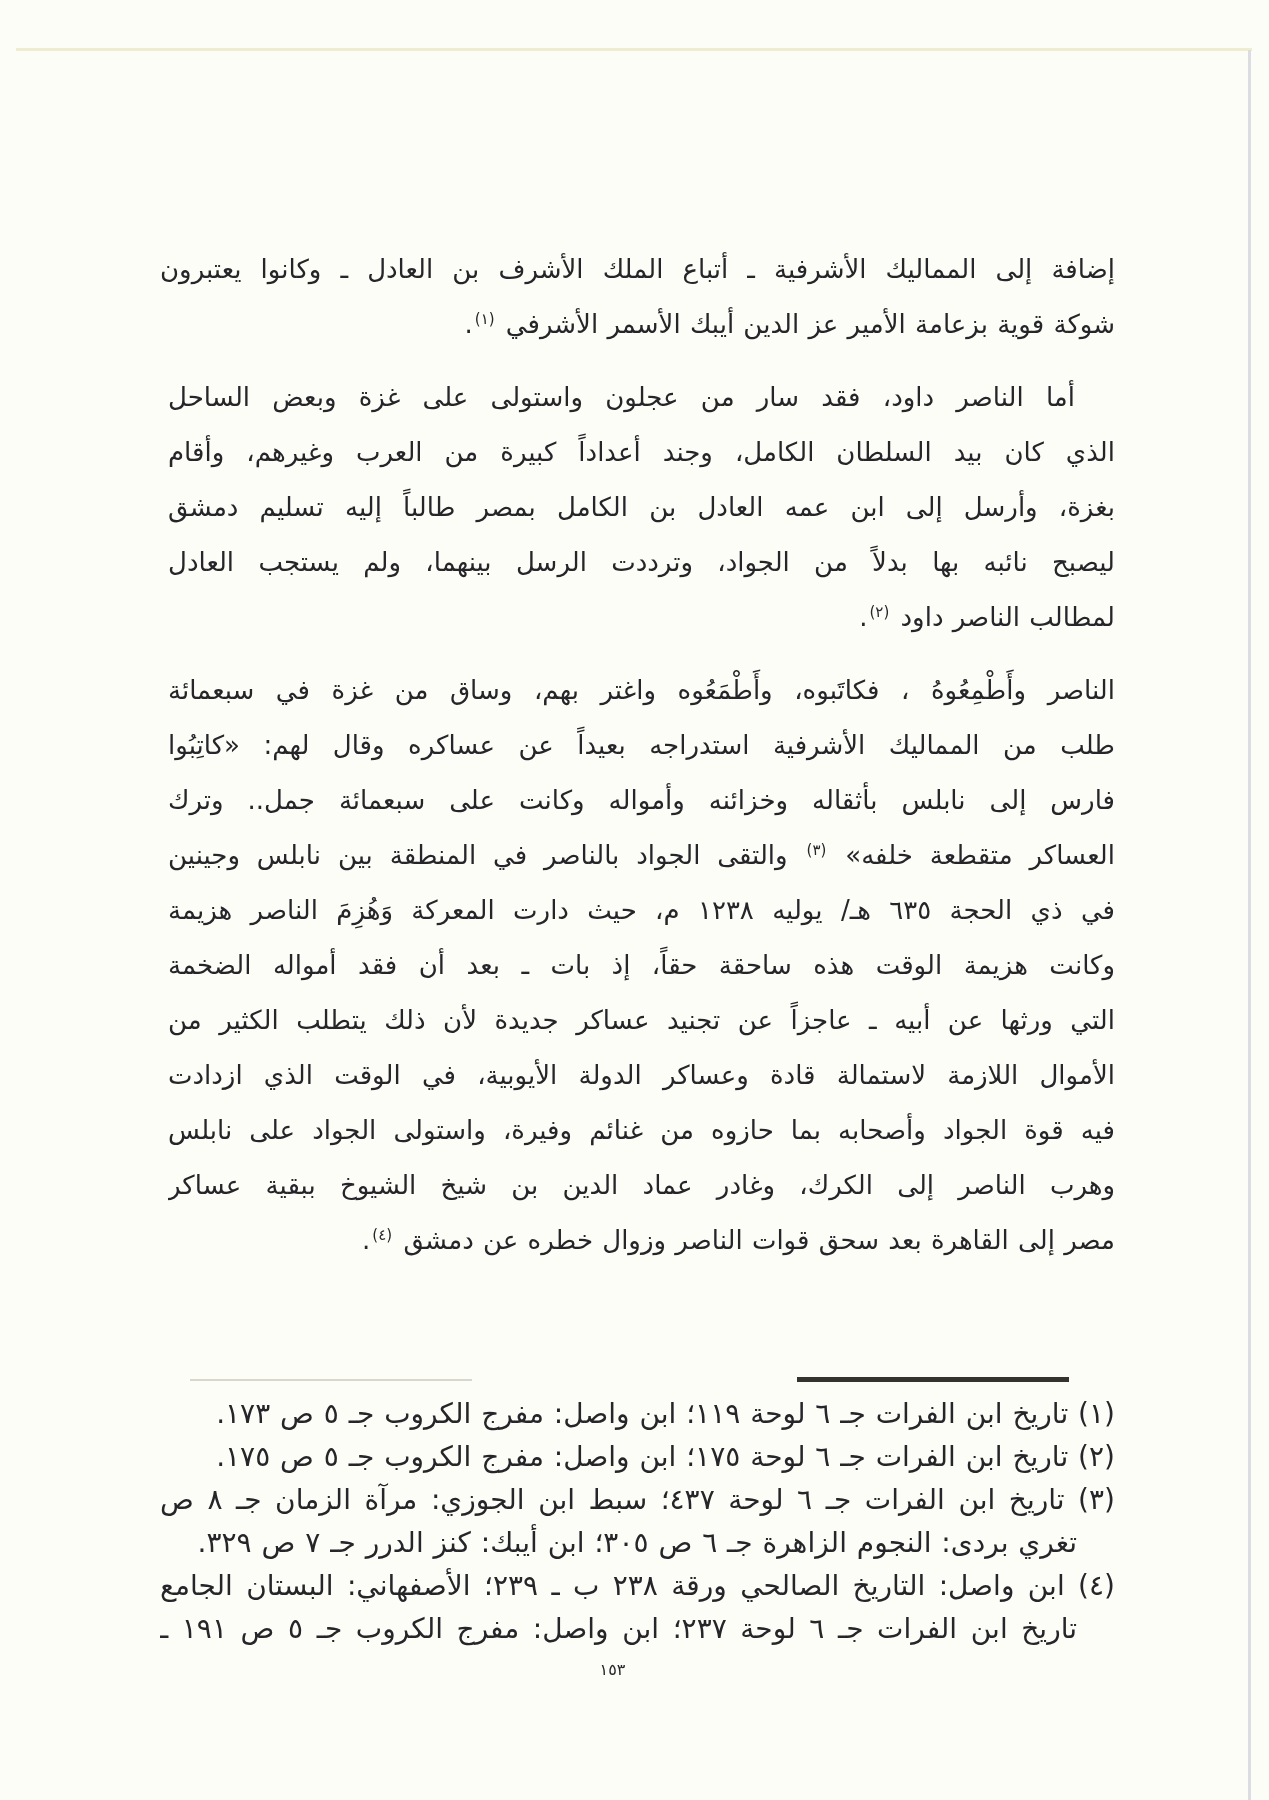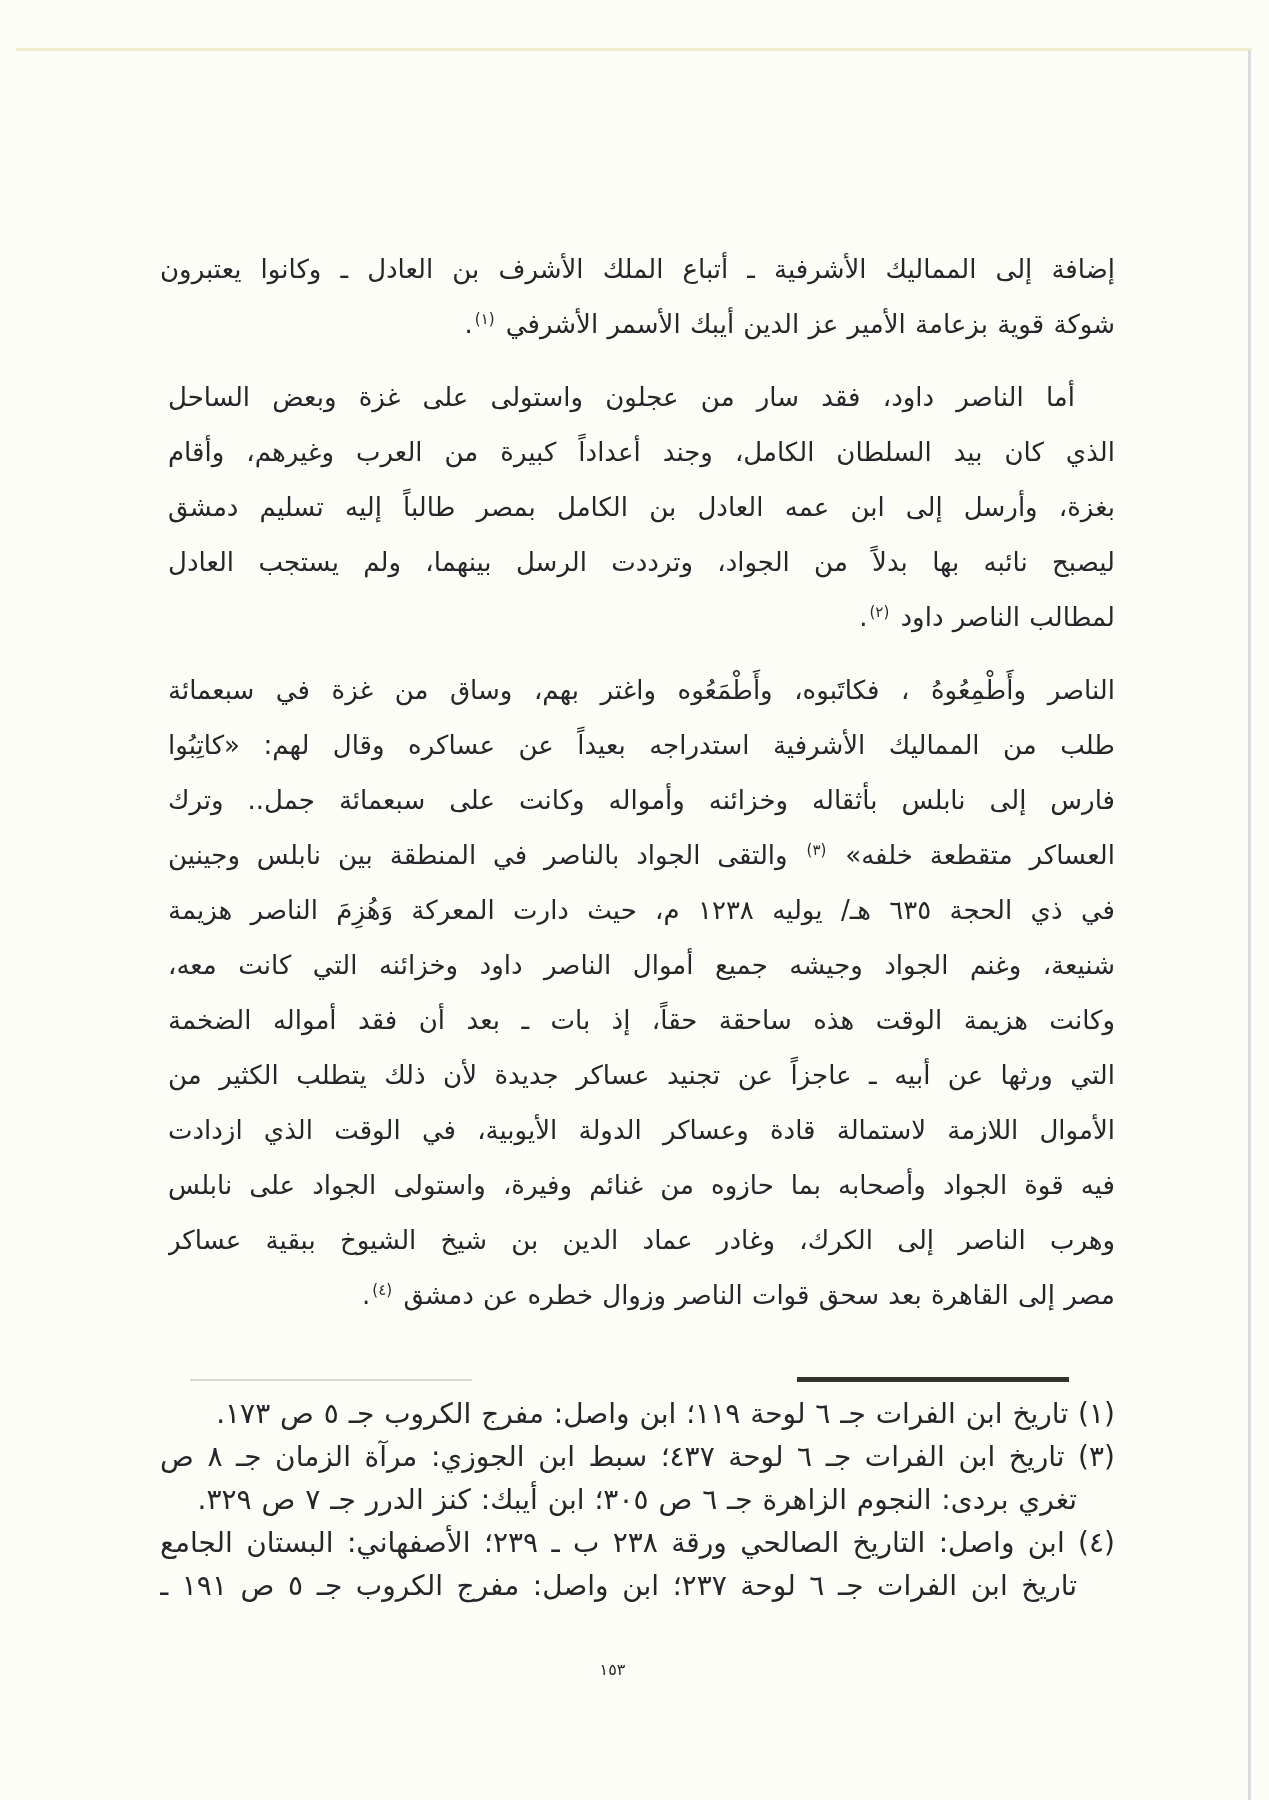--- a/index.html
+++ b/index.html
@@ -98,38 +98,38 @@
   <section class="para">
     <div class="bl">الناصر وأَطْمِعُوهُ ، فكاتَبوه، وأَطْمَعُوه واغتر بهم، وساق من غزة في سبعمائة</div>
     <div class="bl">طلب من المماليك الأشرفية استدراجه بعيداً عن عساكره وقال لهم: «كاتِبُوا</div>
     <div class="bl">فارس إلى نابلس بأثقاله وخزائنه وأمواله وكانت على سبعمائة جمل.. وترك</div>
     <div class="bl">
       <span>العساكر متقطعة خلفه»</span>
       <sup class="fnref">(٣)</sup>
       <span>والتقى الجواد بالناصر في المنطقة بين نابلس وجينين</span>
     </div>
     <div class="bl">في ذي الحجة ٦٣٥ هـ/ يوليه ١٢٣٨ م، حيث دارت المعركة وَهُزِمَ الناصر هزيمة</div>
-    <div class="bl">شنيعة، وغنم الجواد وجيشه جميع أموال الناصر داود وخزائنه التي كانت معه،</div>
     <div class="bl">وكانت هزيمة الوقت هذه ساحقة حقاً، إذ بات ـ بعد أن فقد أمواله الضخمة</div>
     <div class="bl">التي ورثها عن أبيه ـ عاجزاً عن تجنيد عساكر جديدة لأن ذلك يتطلب الكثير من</div>
     <div class="bl">الأموال اللازمة لاستمالة قادة وعساكر الدولة الأيوبية، في الوقت الذي ازدادت</div>
     <div class="bl">فيه قوة الجواد وأصحابه بما حازوه من غنائم وفيرة، واستولى الجواد على نابلس</div>
     <div class="bl">وهرب الناصر إلى الكرك، وغادر عماد الدين بن شيخ الشيوخ ببقية عساكر</div>
     <div class="bl last">
       <span>مصر إلى القاهرة بعد سحق قوات الناصر وزوال خطره عن دمشق</span>
       <sup class="fnref">(٤)</sup><span>.</span>
     </div>
   </section>
 
 </main>
 
 <div class="fn-rule"></div>
 <div class="fn-rule-faint"></div>
 
 <section class="footnotes">
   <div class="fl">(١) تاريخ ابن الفرات جـ ٦ لوحة ١١٩؛ ابن واصل: مفرج الكروب جـ ٥ ص ١٧٣.</div>
+  <div class="fl">(٢) تاريخ ابن الفرات جـ ٦ لوحة ١٧٥؛ ابن واصل: مفرج الكروب جـ ٥ ص ١٧٥.</div>
   <div class="fl jl">(٣) تاريخ ابن الفرات جـ ٦ لوحة ٤٣٧؛ سبط ابن الجوزي: مرآة الزمان جـ ٨ ص ٧٠٨؛ ابن</div>
   <div class="fl cont">تغري بردى: النجوم الزاهرة جـ ٦ ص ٣٠٥؛ ابن أيبك: كنز الدرر جـ ٧ ص ٣٢٩.</div>
   <div class="fl jl">(٤) ابن واصل: التاريخ الصالحي ورقة ٢٣٨ ب ـ ٢٣٩؛ الأصفهاني: البستان الجامع ورقة ٢١٠ أ</div>
   <div class="fl cont jl">تاريخ ابن الفرات جـ ٦ لوحة ٢٣٧؛ ابن واصل: مفرج الكروب جـ ٥ ص ١٩١ ـ ١٩٣؛ سبط</div>
 </section>
 
 <div class="page-number">١٥٣</div>
 
 </body></html>

